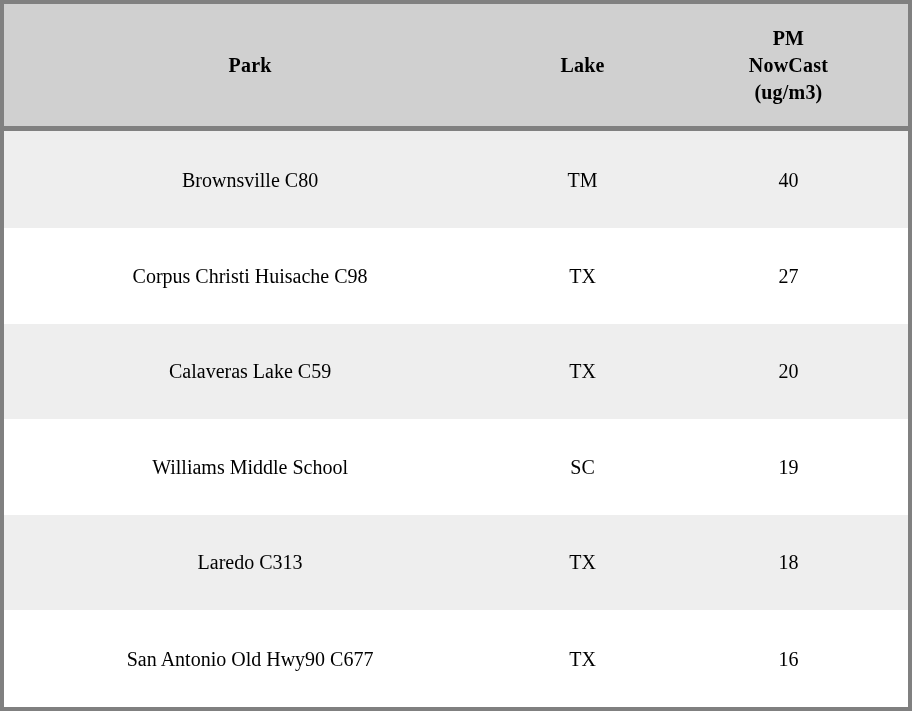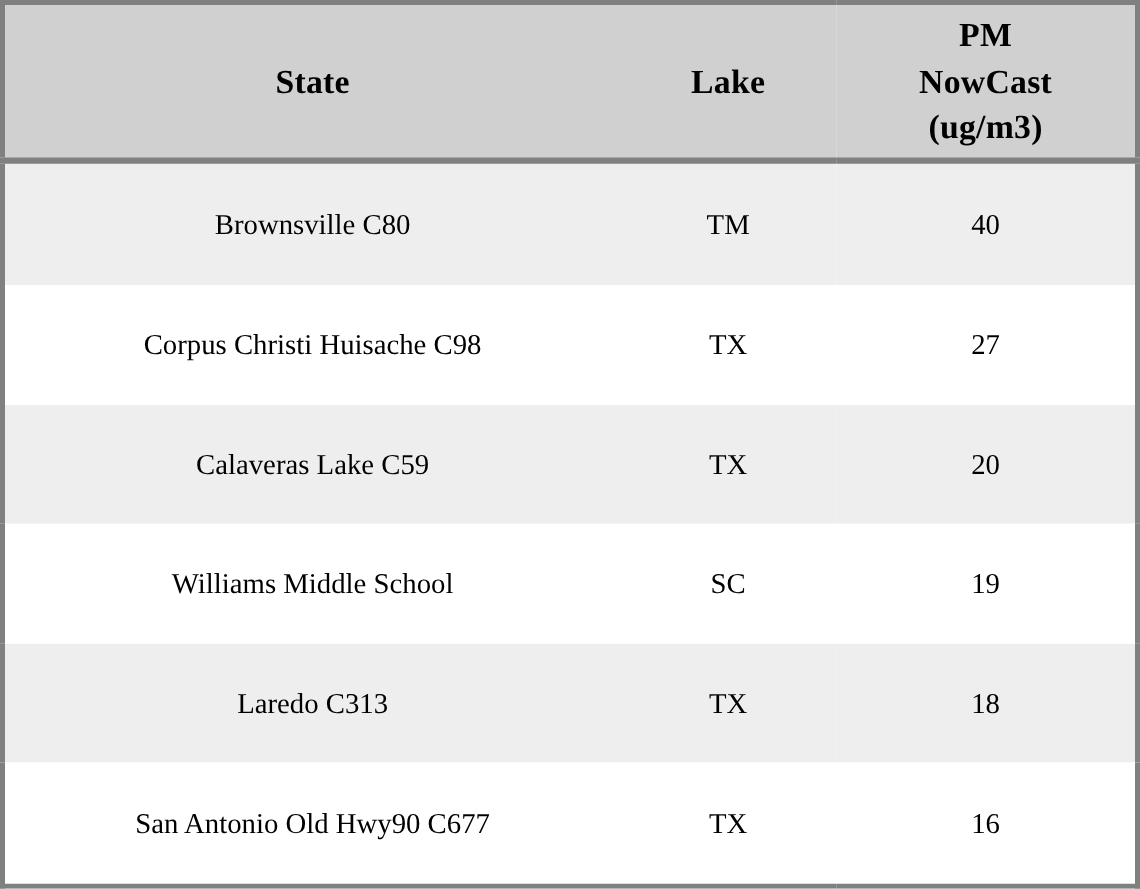--- a/index.html
+++ b/index.html
@@ -24,33 +24,33 @@
     color: #000000;
   }
   col.col-site  { width: 492px; }
   col.col-state { width: 172px; }
   col.col-pm    { width: 240px; }
 
   thead th {
     background: var(--header-bg, #d0d0d0);
     border-bottom: 5px solid var(--border-color, #808080);
     height: 122px;
-    font-size: 27px;
+    font-size: 20px;
     font-weight: bold;
     text-align: center;
     vertical-align: middle;
     padding: 0;
     letter-spacing: 0.2px;
   }
   thead th .hdr-line {
     display: block;
     line-height: 1.35;
   }
   tbody td {
-    font-size: 23px;
+    font-size: 20px;
     text-align: center;
     vertical-align: middle;
     height: 57px;
     padding: 0;
     line-height: 1.1;
   }
   tbody tr:nth-child(odd)  { background: var(--stripe-bg, #eeeeee); }
   tbody tr:nth-child(even) { background: #ffffff; }
 </style>
 </head>
@@ -58,21 +58,21 @@
 
 <div class="aq-table-wrap">
   <table class="aq-table">
     <colgroup>
       <col class="col-site">
       <col class="col-state">
       <col class="col-pm">
     </colgroup>
     <thead>
       <tr>
-        <th>State</th>
+        <th>Park</th>
         <th>Lake</th>
         <th>
           <span class="hdr-line">PM</span>
           <span class="hdr-line">NowCast</span>
           <span class="hdr-line">(ug/m3)</span>
         </th>
       </tr>
     </thead>
     <tbody>
       <tr>

